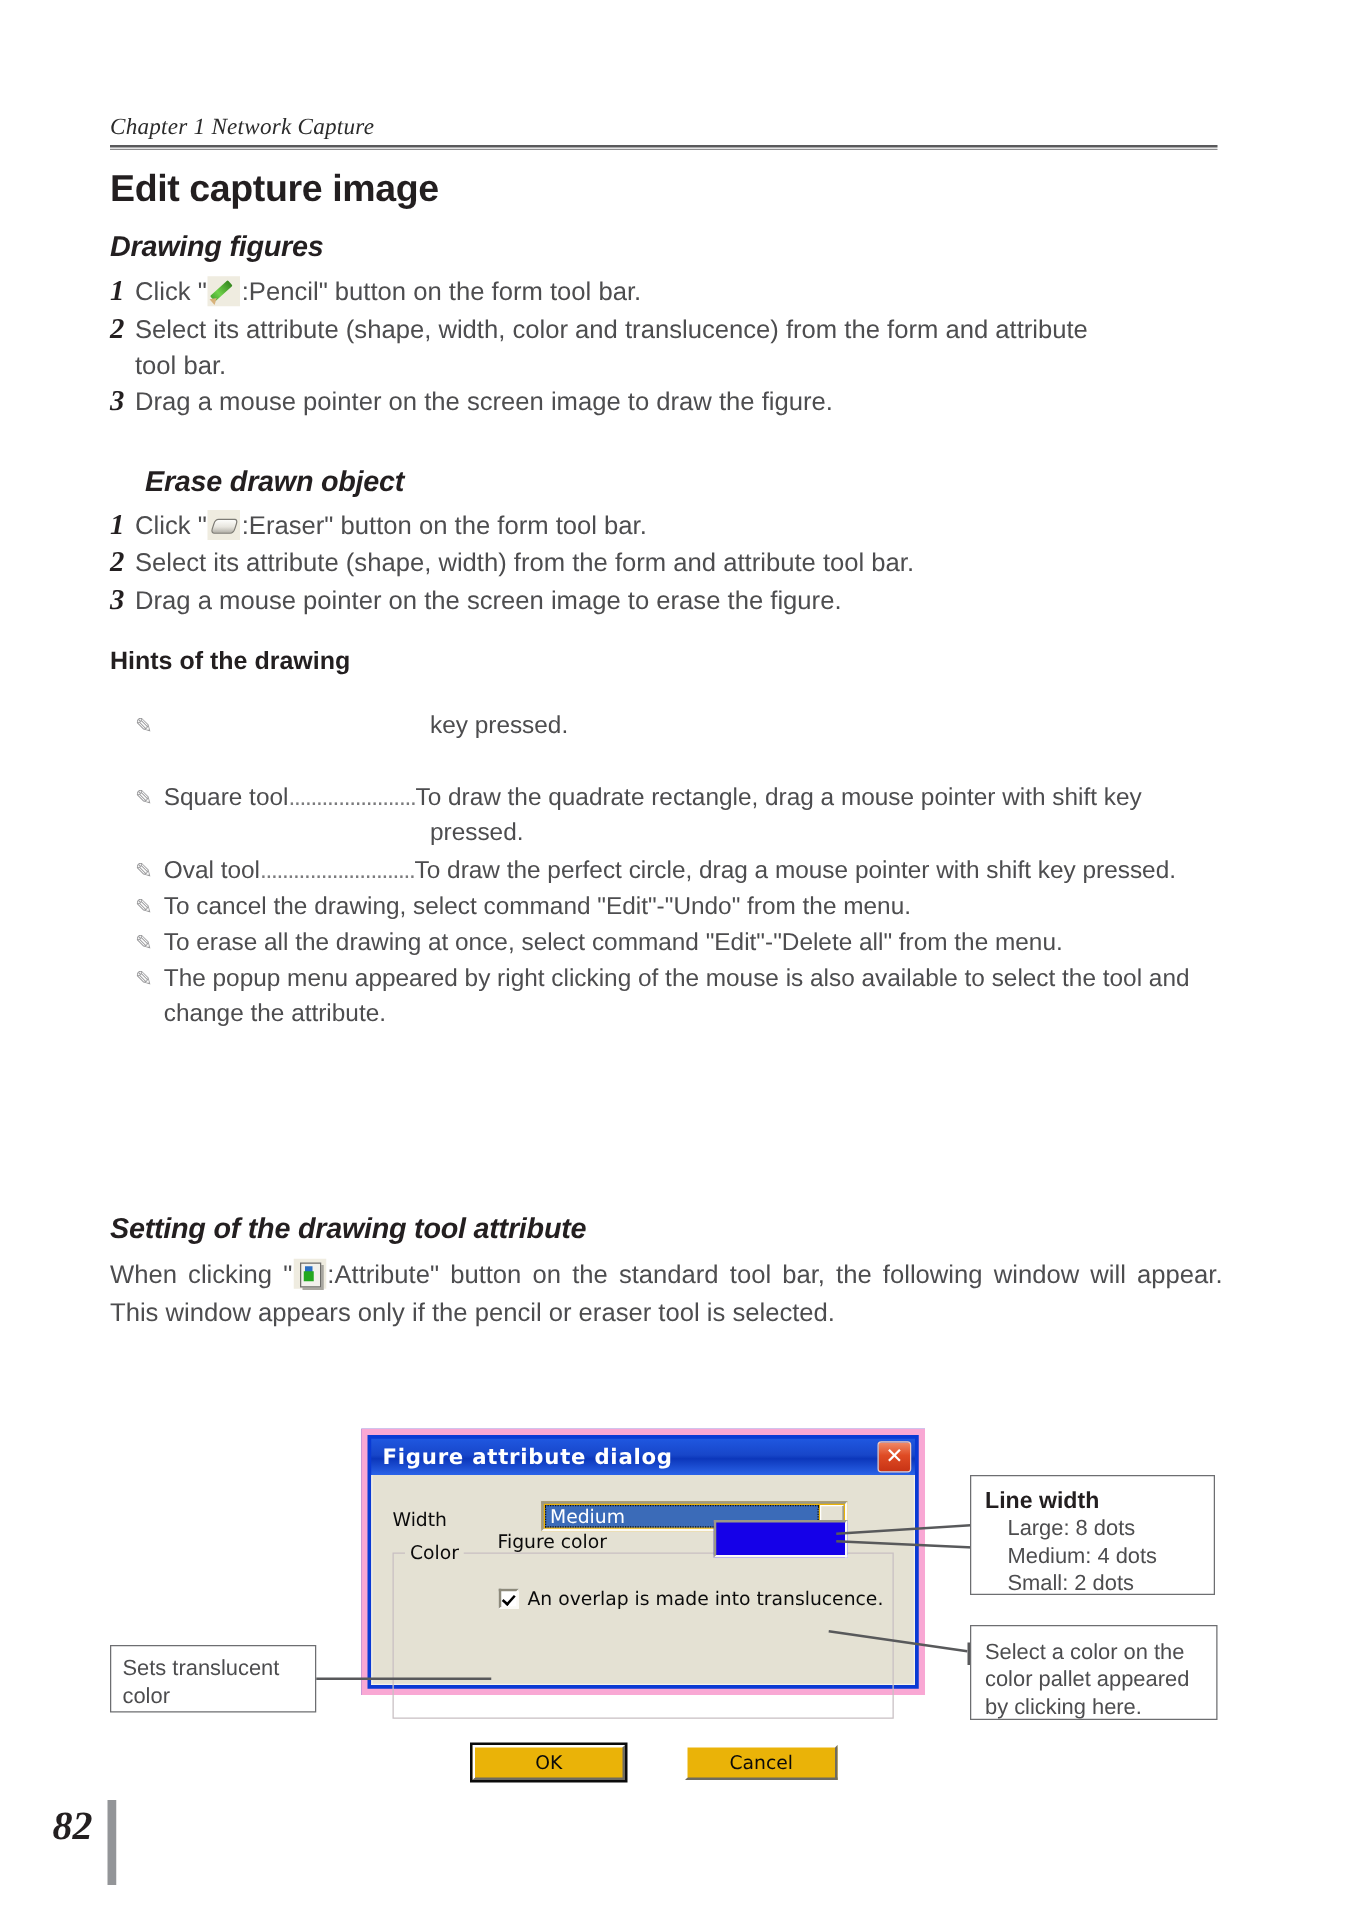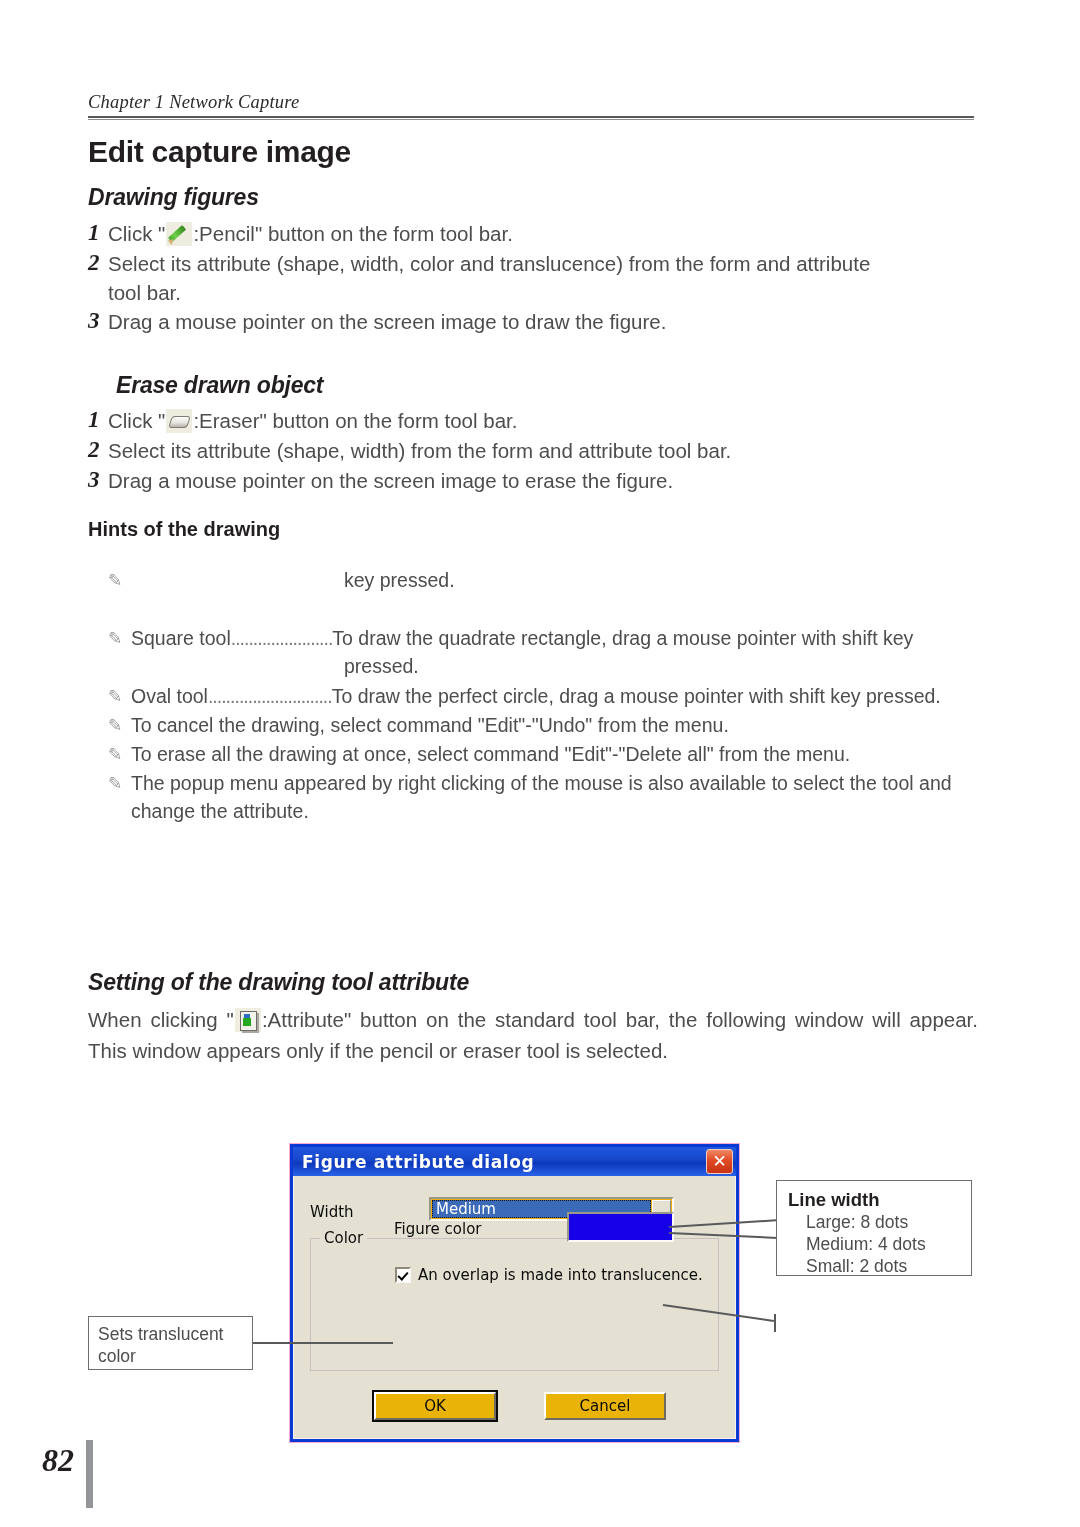--- a/index.html
+++ b/index.html
@@ -209,23 +209,23 @@
     text-align: justify;
     text-align-last: left;
   }
 
   
   .dialog {
     position: absolute;
     left: 289px;
     top: 1143px;
     width: 451px;
-    height: 300px;
+    height: 213px;
     background: #0a3ad4;
-    border: 1px solid #f9a8d4;
+    border: 5px solid #f9a8d4;
     box-sizing: border-box;
     padding: 3px;
     font-family: "DejaVu Sans", sans-serif;
   }
   .dlg-titlebar {
     position: relative;
     height: 29px;
     background: linear-gradient(to bottom, #1f57e0 0%, #1746c9 45%, #0c37bb 55%, #2a63e8 100%);
     display: flex;
     align-items: center;
@@ -581,20 +581,25 @@
 
   <div class="leader-line" style="left:252px; top:1342px; width:141px;"></div>
 
   <div class="callout" id="callout-linewidth">
     <span class="co-title">Line width</span>
     <span class="co-line">Large: 8 dots</span>
     <span class="co-line">Medium: 4 dots</span>
     <span class="co-line">Small: 2 dots</span>
   </div>
 
+  <div class="callout" id="callout-colorpallet">
+    <span>Select a color on the</span><br>
+    <span>color pallet appeared</span><br>
+    <span>by clicking here.</span>
+  </div>
 
   <div class="callout" id="callout-translucent">
     <span>Sets translucent</span><br>
     <span>color</span>
   </div>
 
   <div class="page-num">82</div>
   <div class="page-bar"></div>
 
 </div>

